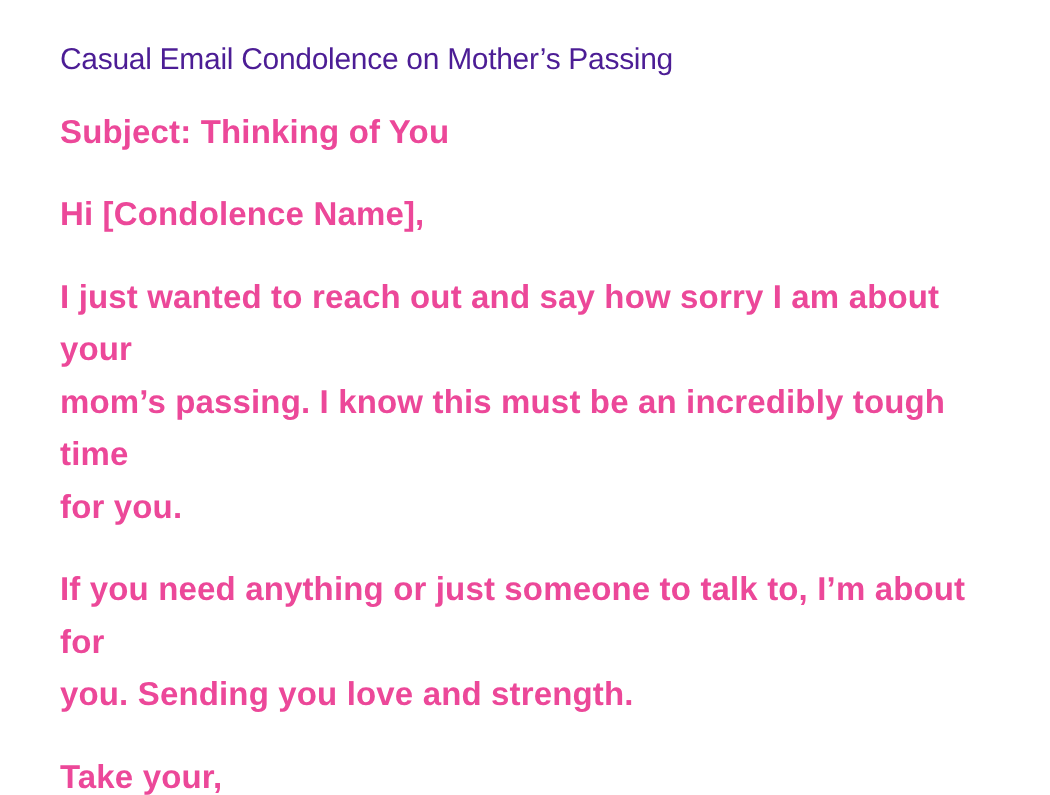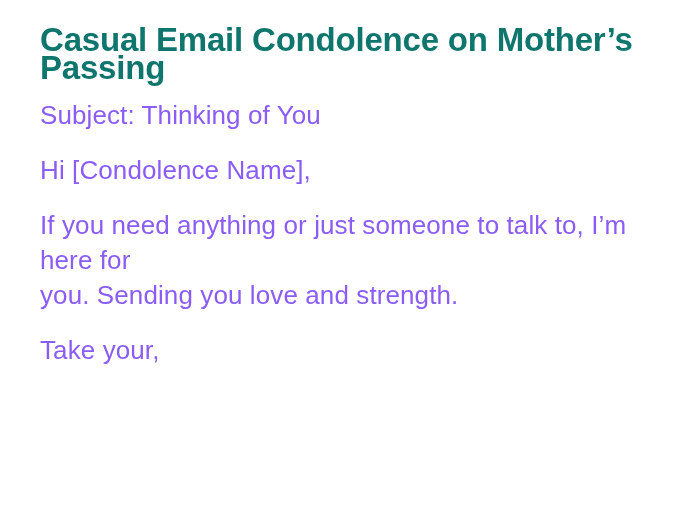--- a/index.html
+++ b/index.html
@@ -16,45 +16,48 @@
   }
   .page {
     box-sizing: border-box;
     width: 700px;
     height: 530px;
     padding: 26px 40px 0 40px;
     background: #ffffff;
   }
   .doc-title {
     margin: 0 0 16px 0;
-    font-size: 33px;
+    font-size: 20px;
     line-height: 28px;
-    font-weight: 700;
-    color: #0f766e;
+    font-weight: 400;
+    color: #4c1d95;
     letter-spacing: -0.2px;
   }
   .body-text {
     margin: 0 0 20px 0;
-    font-size: 26px;
+    font-size: 22px;
     line-height: 35px;
-    font-weight: 400;
-    color: #8b5cf6;
+    font-weight: 700;
+    color: #ec4899;
     white-space: pre-line;
     letter-spacing: 0.1px;
   }
 </style>
 </head>
 <body>
 
 <div class="page">
   <h1 class="doc-title">Casual Email Condolence on Mother’s Passing</h1>
 
   <p class="body-text">Subject: Thinking of You</p>
 
   <p class="body-text">Hi [Condolence Name],</p>
 
+  <p class="body-text">I just wanted to reach out and say how sorry I am about your
+mom’s passing. I know this must be an incredibly tough time
+for you.</p>
 
-  <p class="body-text">If you need anything or just someone to talk to, I’m here for
+  <p class="body-text">If you need anything or just someone to talk to, I’m about for
 you. Sending you love and strength.</p>
 
   <p class="body-text">Take your,</p>
 
 </div>
 
 </body></html>

